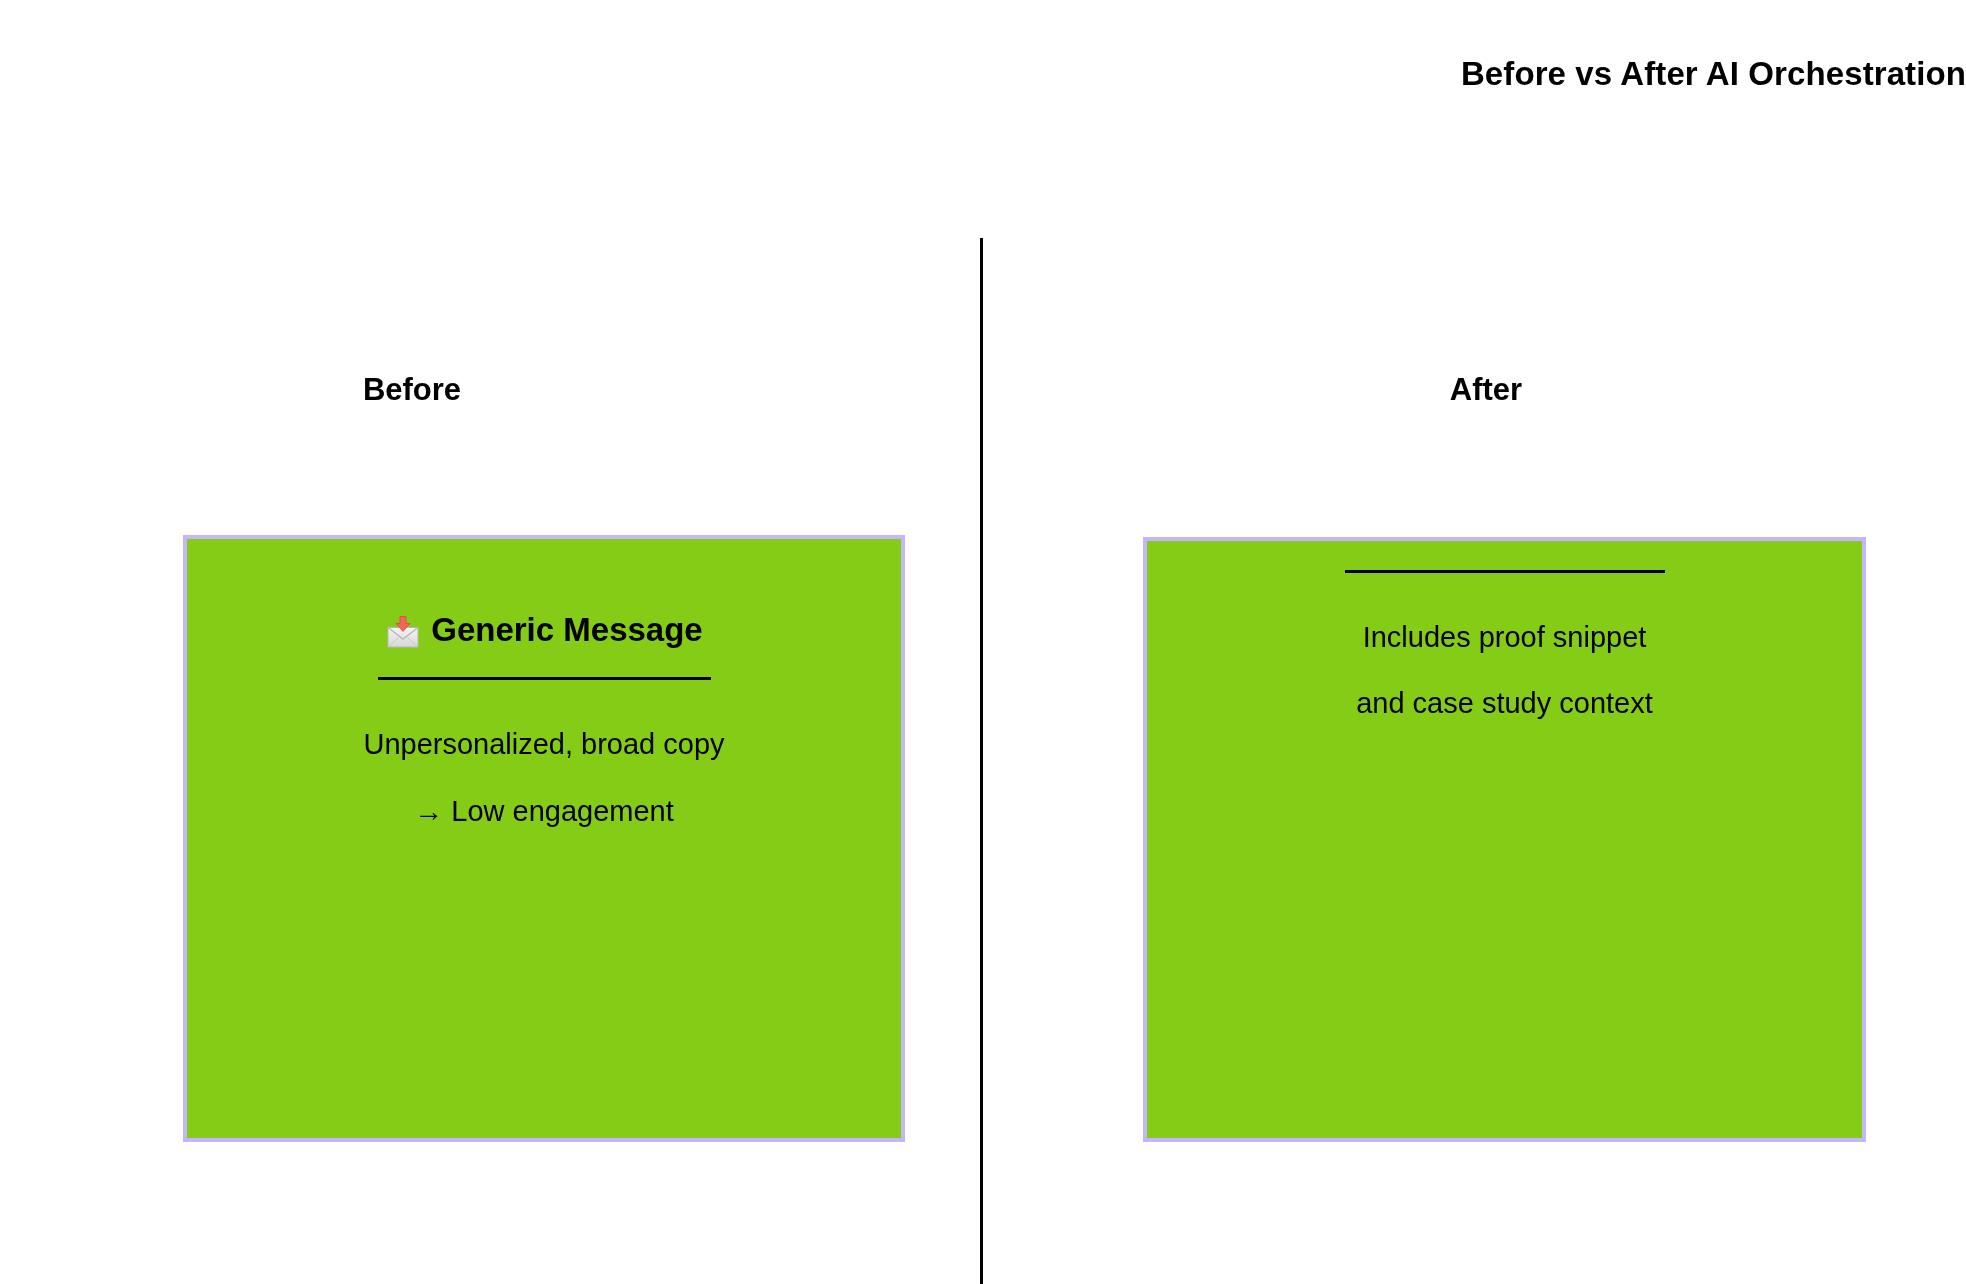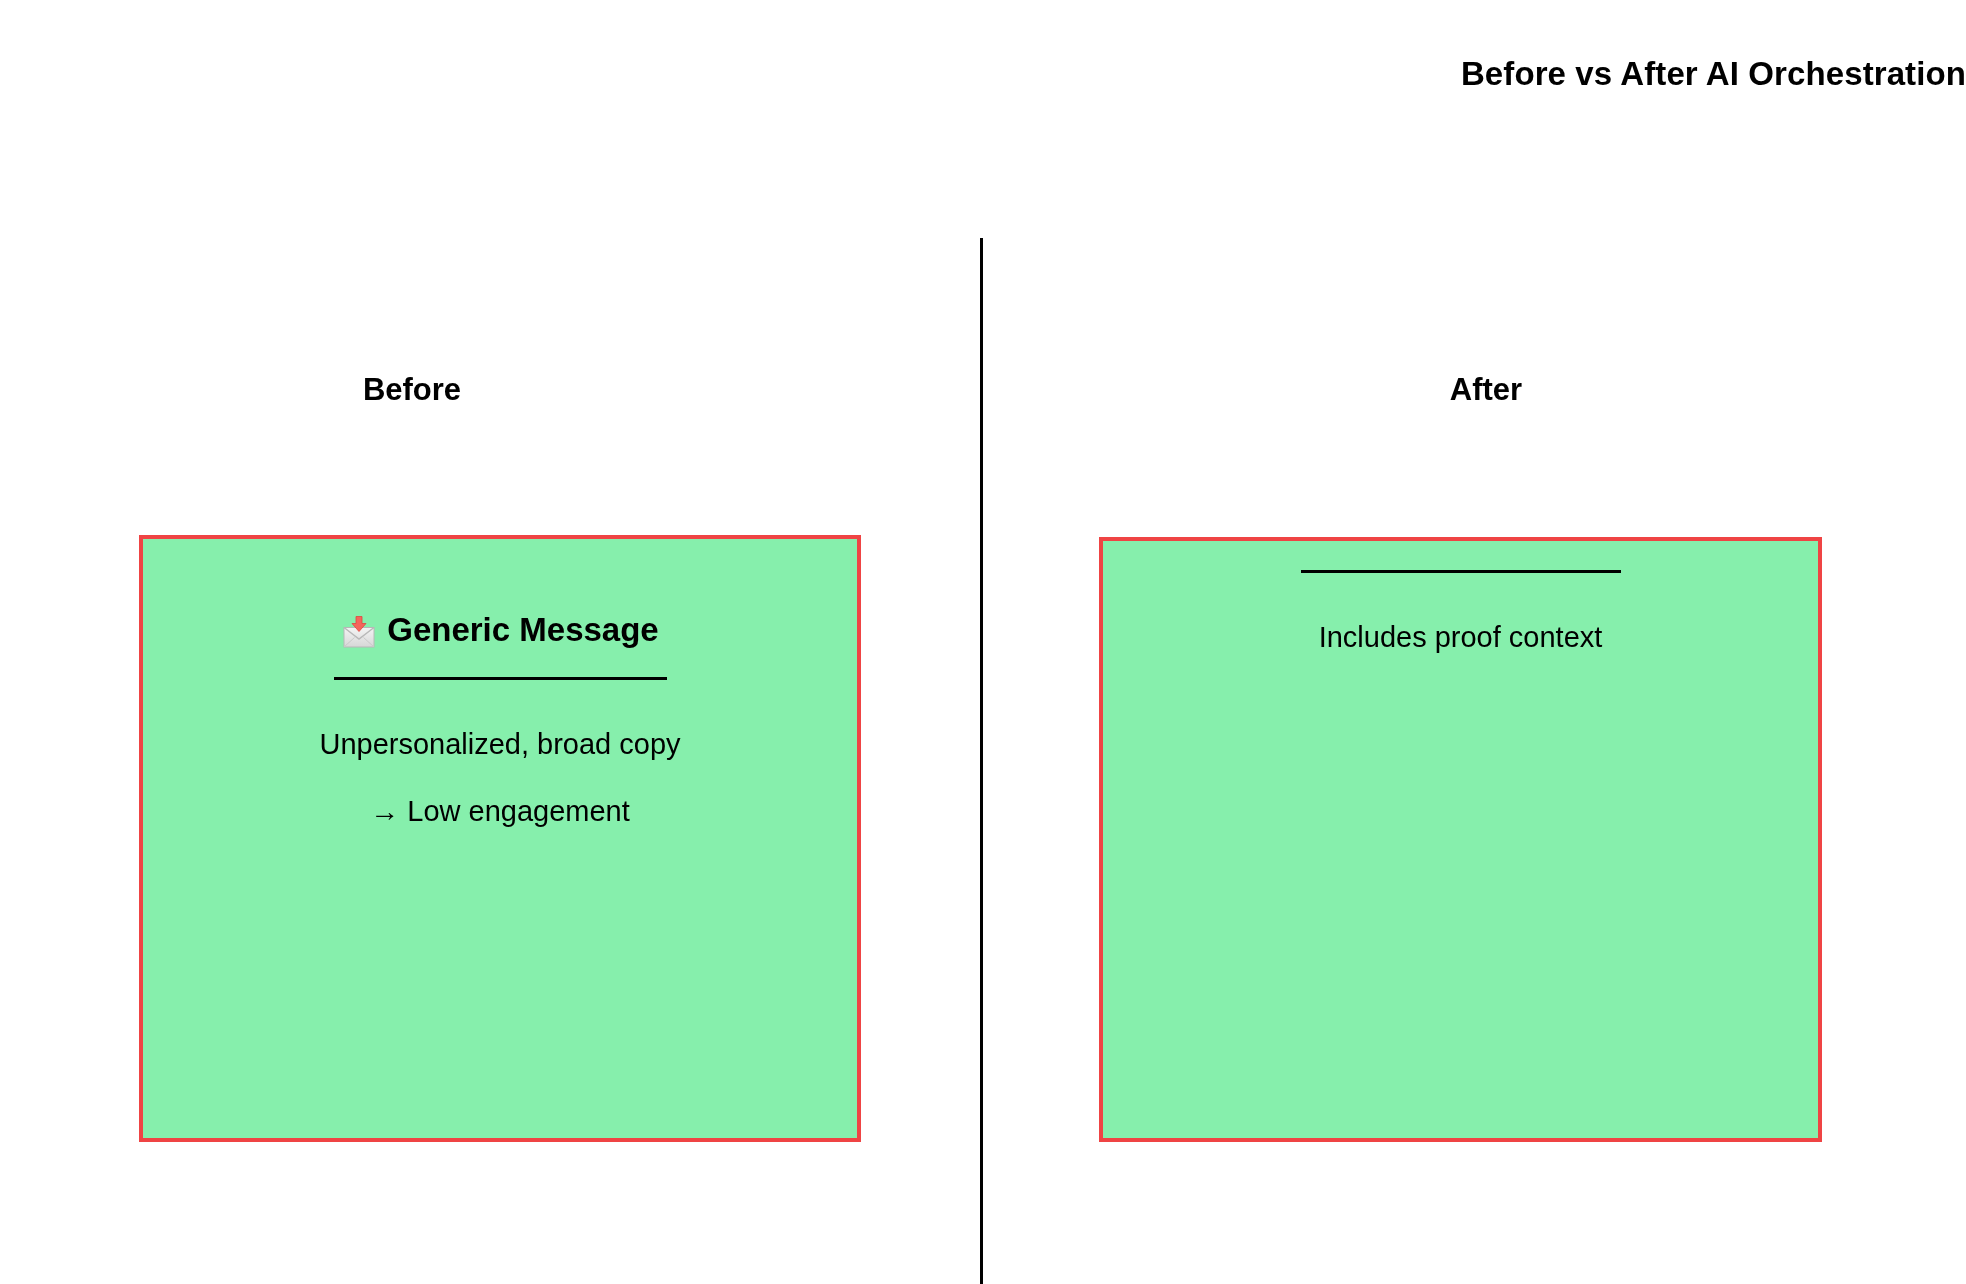--- a/index.html
+++ b/index.html
@@ -57,23 +57,24 @@
     font-size: 31px;
     font-weight: 600;
     color: #000000;
   }
   #column-before .column-heading { left: -78px; }
   #column-after  .column-heading { left: -36px; }
 
   
   .card {
     position: absolute;
-    border: 4px solid #ef4444;
-    background: #86efac;
+    border: 4px solid #c4b5fd;
+    background: #84cc16;
     box-sizing: border-box;
+    margin-left: 44px;
   }
   #card-before {
     left: 139px;
     top: 535px;
     width: 722px;
     height: 607px;
   }
   #card-after {
     left: 116px;     
     top: 537px;
@@ -177,19 +178,20 @@
 <div class="column" id="column-after">
 
   <div class="column-heading">After</div>
 
   <div class="card" id="card-after">
     <div class="card-inner">
 
 
       <div class="card-divider"></div>
 
-      <div class="card-line line-1">Includes proof context</div>
+      <div class="card-line line-1">Includes proof snippet</div>
 
+      <div class="card-line line-2">and case study context</div>
 
 
     </div>
   </div>
 </div>
 
 </body></html>

